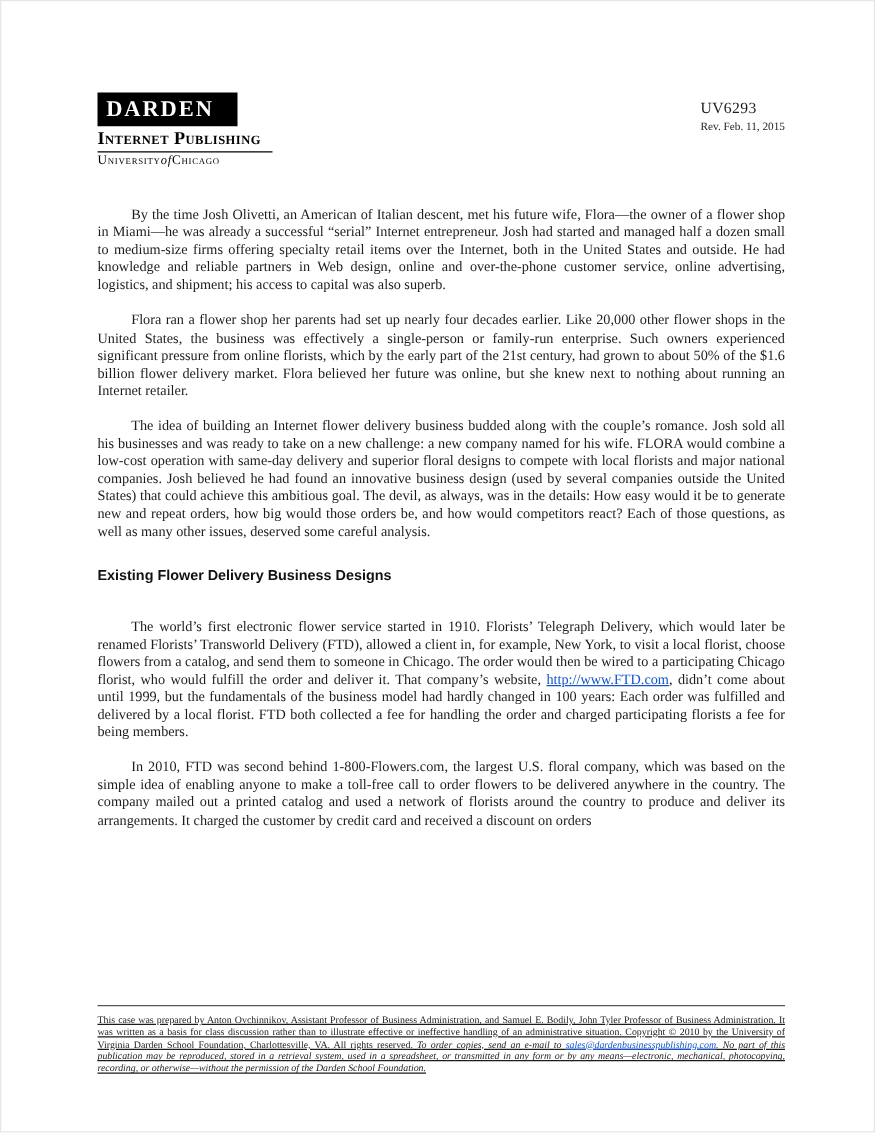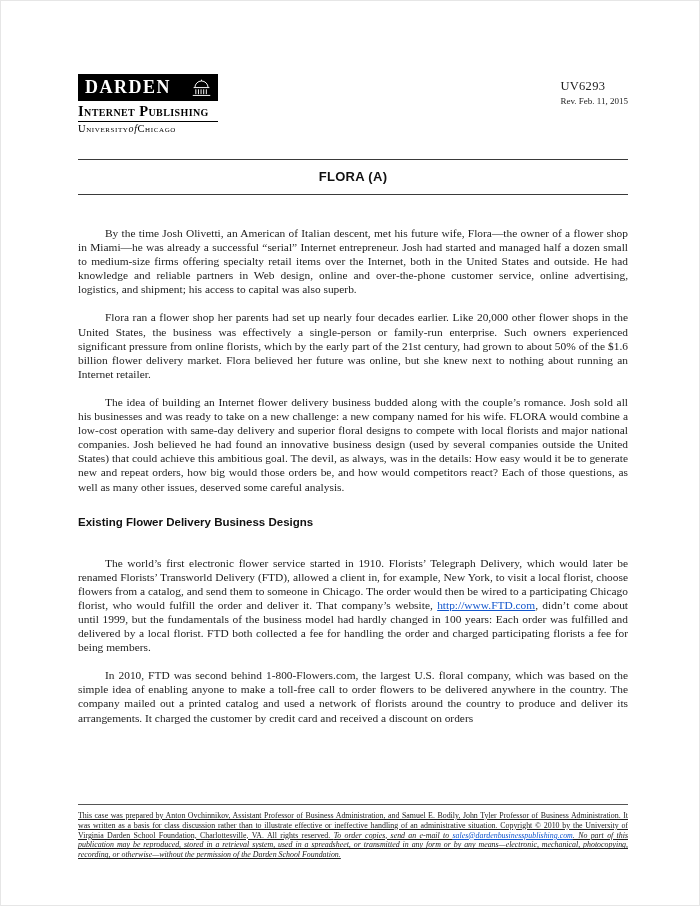--- a/index.html
+++ b/index.html
@@ -16,21 +16,21 @@
     color: #1c1c1c;
   }
   .content { padding: 74px 72px 0 78px; }
 
   
   .doc-header { display: flex; justify-content: space-between; align-items: flex-start; }
   .logo { width: 140px; }
   .logo-box {
     display: flex; align-items: center;
     background: var(--brand-black, #000);
-    height: 27px; width: 140px; padding: 0 21px 0 7px; gap: 20px;
+    height: 27px; width: 112px; padding: 0 21px 0 7px; gap: 20px;
   }
   .logo-brand {
     color: #fff; font-weight: bold; font-size: 18px;
     letter-spacing: 1.5px; font-family: "Liberation Serif", serif;
   }
   .logo-rotunda { margin-left: auto; display: flex; align-items: center; }
   .logo-sub {
     margin-top: 2px; font-variant: small-caps; font-weight: 600;
     font-size: 14.5px; letter-spacing: 0.4px; color: #000; white-space: nowrap;
   }
@@ -112,23 +112,20 @@
         <div class="logo-rule"></div>
         <div class="logo-univ"><span>University</span><span class="of">of</span><span>Chicago</span></div>
       </div>
 
       <div class="doc-id">
         <div class="doc-number">UV6293</div>
         <div class="doc-rev">Rev. Feb. 11, 2015</div>
       </div>
     </header>
 
-    <div class="title-block">
-      <h1 class="case-title">FLORA (A)</h1>
-    </div>
 
     <main class="body-text">
       <p class="para">By the time Josh Olivetti, an American of Italian descent, met his future wife, Flora—the owner of a flower shop in Miami—he was already a successful “serial” Internet entrepreneur. Josh had started and managed half a dozen small to medium-size firms offering specialty retail items over the Internet, both in the United States and outside. He had knowledge and reliable partners in Web design, online and over-the-phone customer service, online advertising, logistics, and shipment; his access to capital was also superb.</p>
       <p class="para">Flora ran a flower shop her parents had set up nearly four decades earlier. Like 20,000 other flower shops in the United States, the business was effectively a single-person or family-run enterprise. Such owners experienced significant pressure from online florists, which by the early part of the 21st century, had grown to about 50% of the $1.6 billion flower delivery market. Flora believed her future was online, but she knew next to nothing about running an Internet retailer.</p>
       <p class="para">The idea of building an Internet flower delivery business budded along with the couple’s romance. Josh sold all his businesses and was ready to take on a new challenge: a new company named for his wife. FLORA would combine a low-cost operation with same-day delivery and superior floral designs to compete with local florists and major national companies. Josh believed he had found an innovative business design (used by several companies outside the United States) that could achieve this ambitious goal. The devil, as always, was in the details: How easy would it be to generate new and repeat orders, how big would those orders be, and how would competitors react? Each of those questions, as well as many other issues, deserved some careful analysis.</p>
 
       <h2 class="section-heading">Existing Flower Delivery Business Designs</h2>
 
       <p class="para"><span>The world’s first electronic flower service started in 1910. Florists’ Telegraph Delivery, which would later be renamed Florists’ Transworld Delivery (FTD), allowed a client in, for example, New York, to visit a local florist, choose flowers from a catalog, and send them to someone in Chicago. The order would then be wired to a participating Chicago florist, who would fulfill the order and deliver it. That company’s website, </span><a class="link" href="#">http://www.FTD.com</a><span>, didn’t come about until 1999, but the fundamentals of the business model had hardly changed in 100 years: Each order was fulfilled and delivered by a local florist. FTD both collected a fee for handling the order and charged participating florists a fee for being members.</span></p>
 

